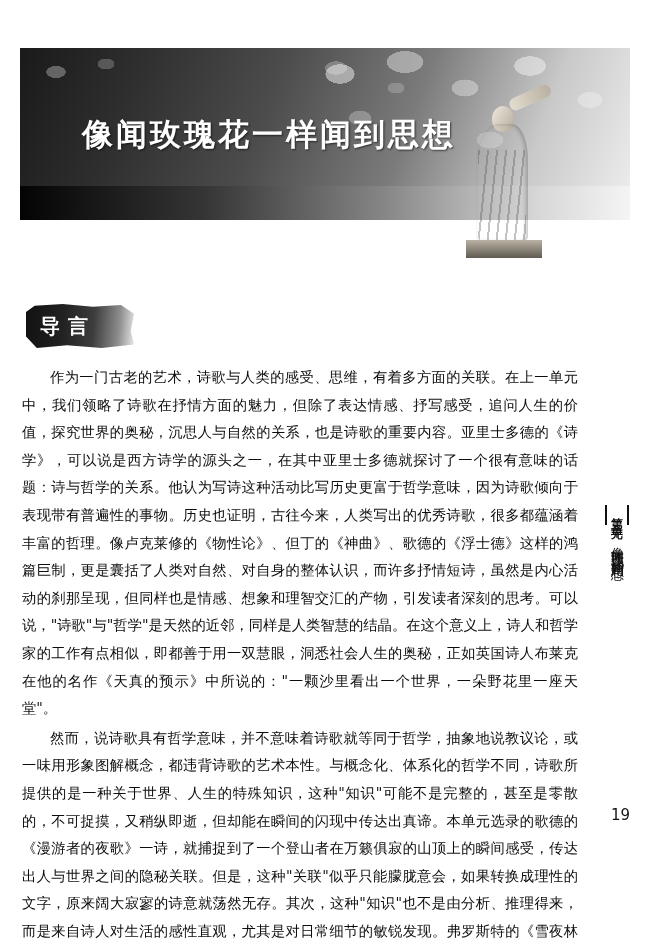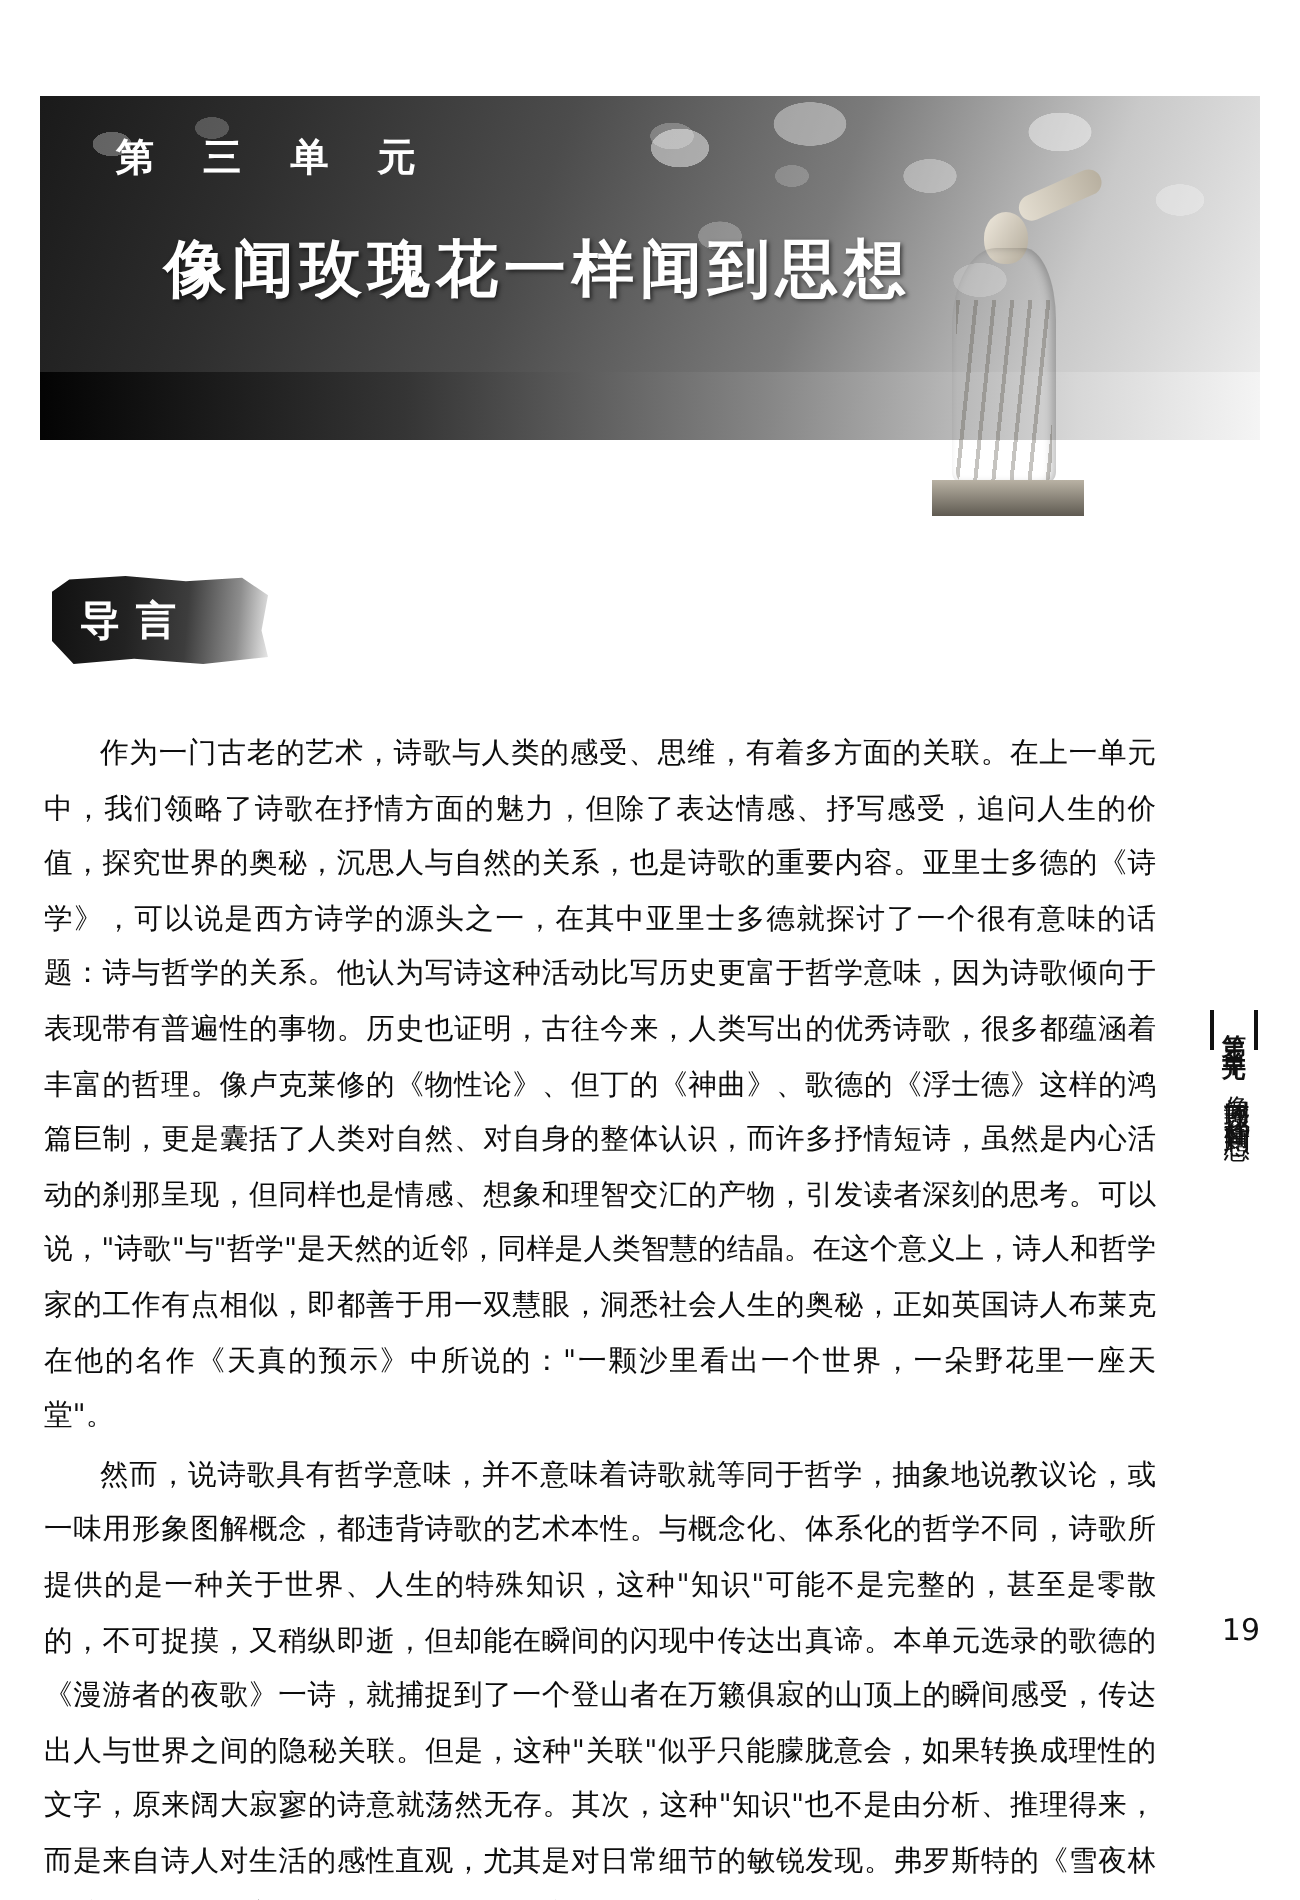--- a/index.html
+++ b/index.html
@@ -139,21 +139,21 @@
     top: 150px;
     width: 76px;
     height: 18px;
     background: linear-gradient(180deg, #b9b2a4, #5f5a51);
   }
 
   
   .daoyan {
     position: absolute;
     left: 26px;
-    top: 288px;
+    top: 304px;
     width: 108px;
     height: 44px;
     text-decoration: underline;
   }
   .daoyan .brush {
     position: absolute;
     left: 0;
     top: 0;
     width: 108px;
     height: 44px;
@@ -231,21 +231,20 @@
     font-size: 15px;
     color: #111;
   }
 </style>
 </head>
 <body>
 
 <div class="banner">
   <div class="leafy"></div>
   <div class="vine"></div>
-  <div class="unit-label">第 三 单 元</div>
   <div class="unit-title">像闻玫瑰花一样闻到思想</div>
   <div class="bottom-fade"></div>
 </div>
 
 <div class="statue">
   <div class="arm"></div>
   <div class="head"></div>
   <div class="body"></div>
   <div class="folds"></div>
   <div class="base"></div>

